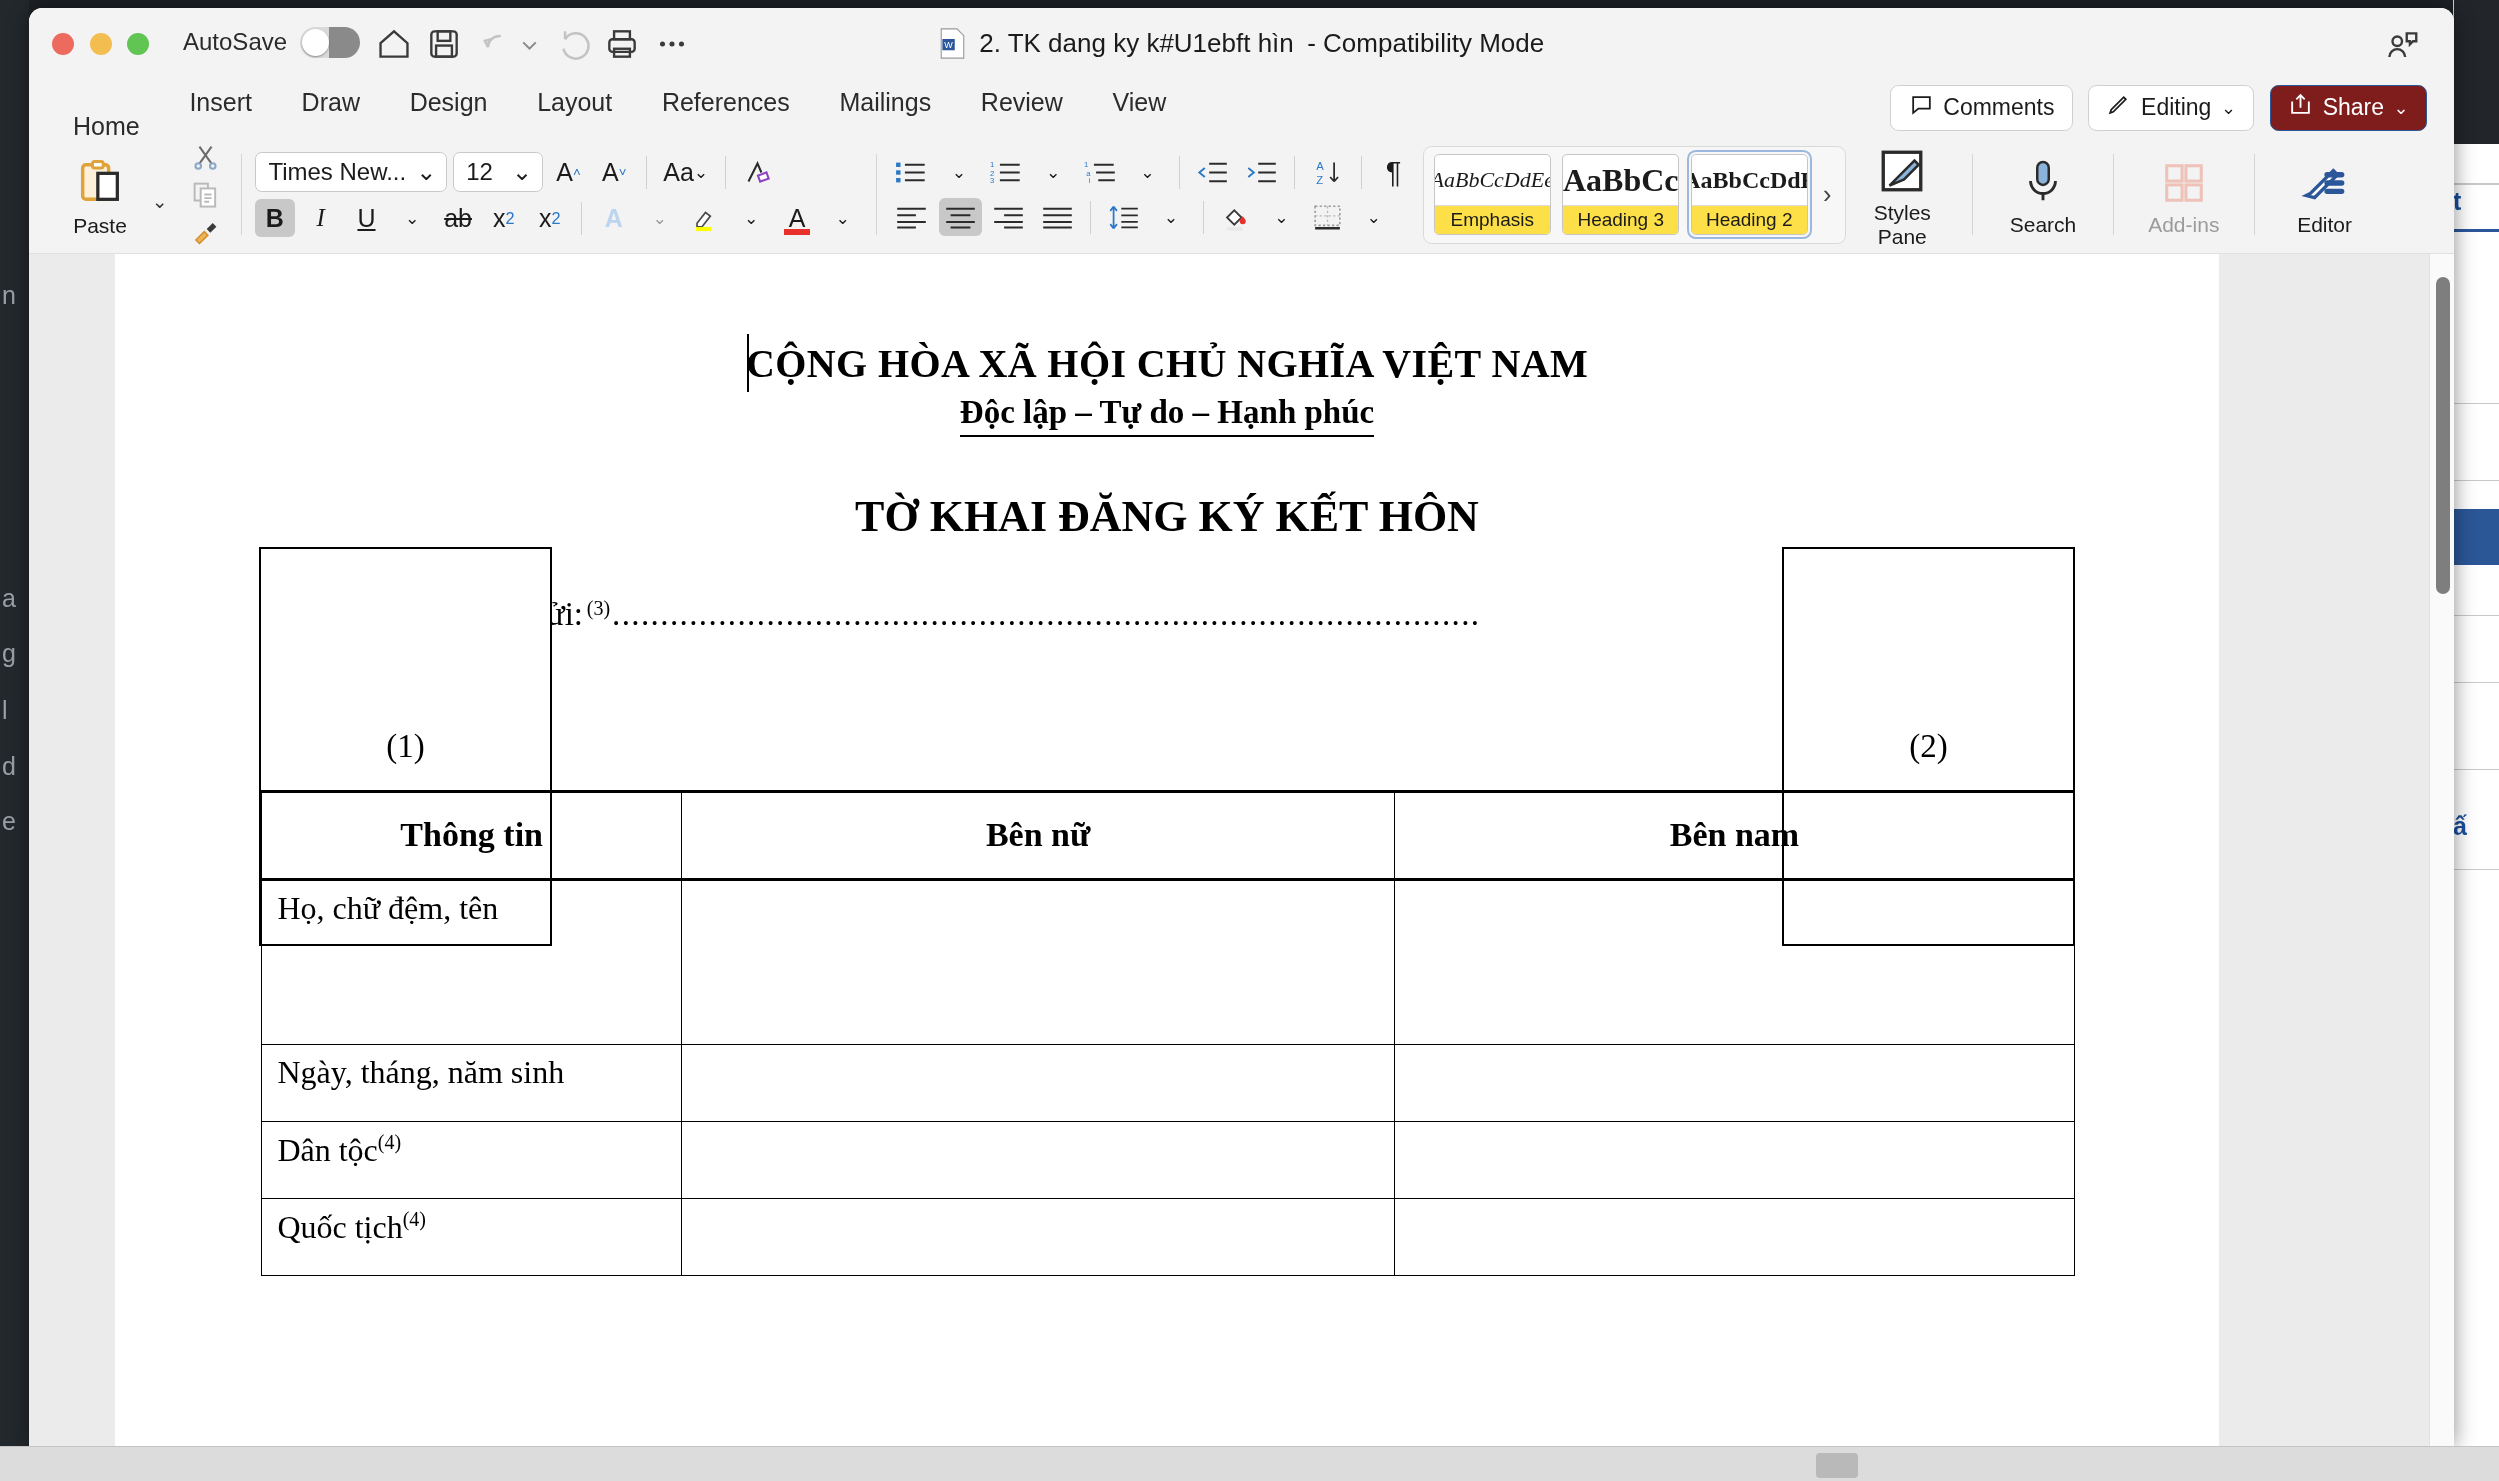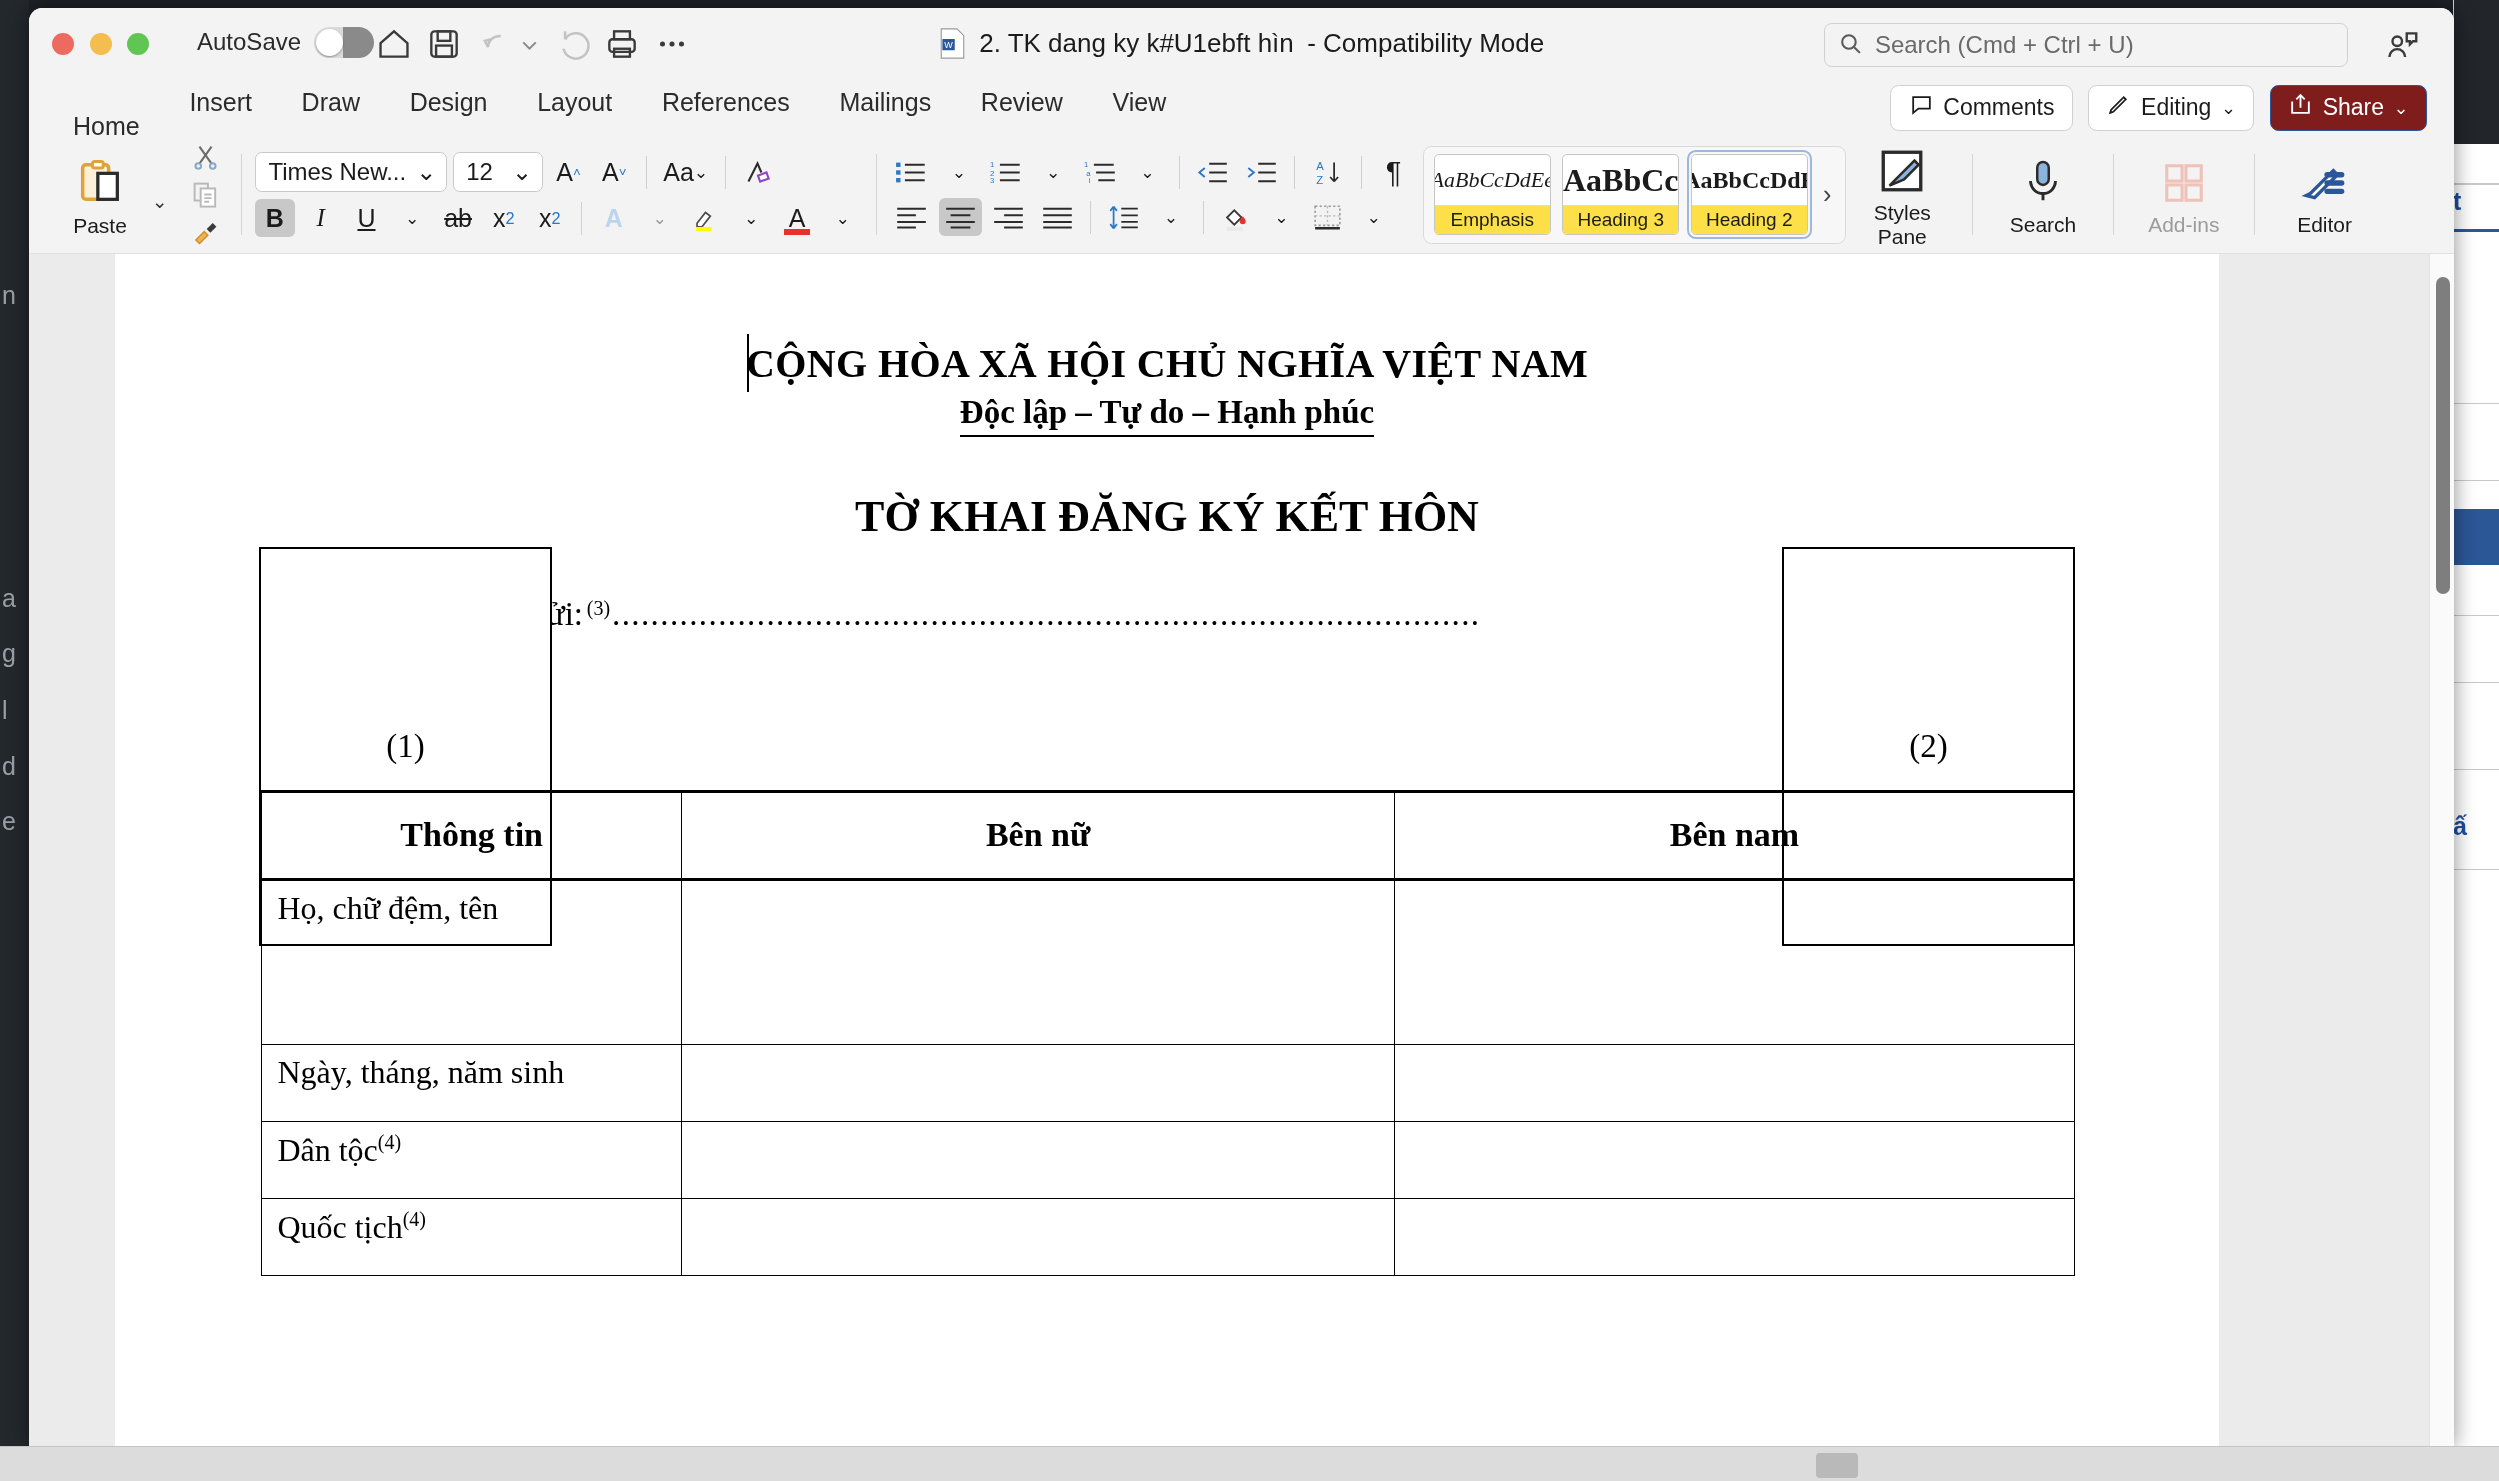--- a/index.html
+++ b/index.html
@@ -43,21 +43,21 @@
 
   
   #titlebar {
     position: relative; height: 75px; background: #f3f3f3;
   }
   .traffic { position: absolute; top: 25px; width: 22px; height: 22px; border-radius: 50%; }
   #tl-close { left: 23px; background: #ed6a5f; }
   #tl-min   { left: 61px; background: #f4bd50; }
   #tl-max   { left: 98px; background: #61c554; }
 
-  #autosave-group { position: absolute; left: 168px; top: 19px; display: flex; align-items: center; gap: 13.4px; }
+  #autosave-group { position: absolute; left: 154px; top: 19px; display: flex; align-items: center; gap: 13.4px; }
   #autosave-label { font-size: 24px; color: #2b2b2b; }
   #autosave-toggle {
     width: 60px; height: 31px; border-radius: 15.4px;
     background: linear-gradient(90deg,#d9d9d9 0 48%, #8a8a8a 48% 100%);
     position: relative;
   }
   #autosave-toggle::after {
     content: ""; position: absolute; left: 1.9px; top: 1.9px;
     width: 27px; height: 27px; border-radius: 50%;
     background: #fff; box-shadow: 0 1px 1.9px rgba(0,0,0,.35);
@@ -332,29 +332,20 @@
         <svg viewBox="0 0 24 28" width="27" height="33" style="font-size:27px">
             <path d="M2 1h14l6 6v20H2z" fill="#fff" stroke="#9a9a9a"></path>
             <rect x="3" y="10" width="11" height="10" fill="#2b579a"></rect>
             <text x="8.5" y="18" font-size="8" fill="#fff" text-anchor="middle" font-family="Liberation Sans">W</text>
           </svg>
       </span>
       <span>2. TK dang ky k#U1ebft hìn</span>
       <span>-  Compatibility Mode</span>
     </div>
 
-    <div id="search-box">
-      <span>
-        <svg width="25" height="25" viewBox="0 0 24 24" fill="none" stroke="#5a5a5a" stroke-width="2">
-            <circle cx="10.5" cy="10.5" r="6.5"></circle>
-            <path d="M15.5 15.5 21 21"></path>
-          </svg>
-      </span>
-      <span class="ph">Search (Cmd + Ctrl + U)</span>
-    </div>
 
     <div id="collab-icon">
       <svg viewBox="0 0 24 24" fill="none" stroke="#3a3a3a" stroke-width="1.5">
           <circle cx="9" cy="9" r="3"></circle>
           <path d="M4 19c0-3 2.5-5 5-5s5 2 5 5"></path>
           <path d="M15 4h6v5h-2l-2 2V9h-2z"></path>
         </svg>
     </div>
   </div>
 

